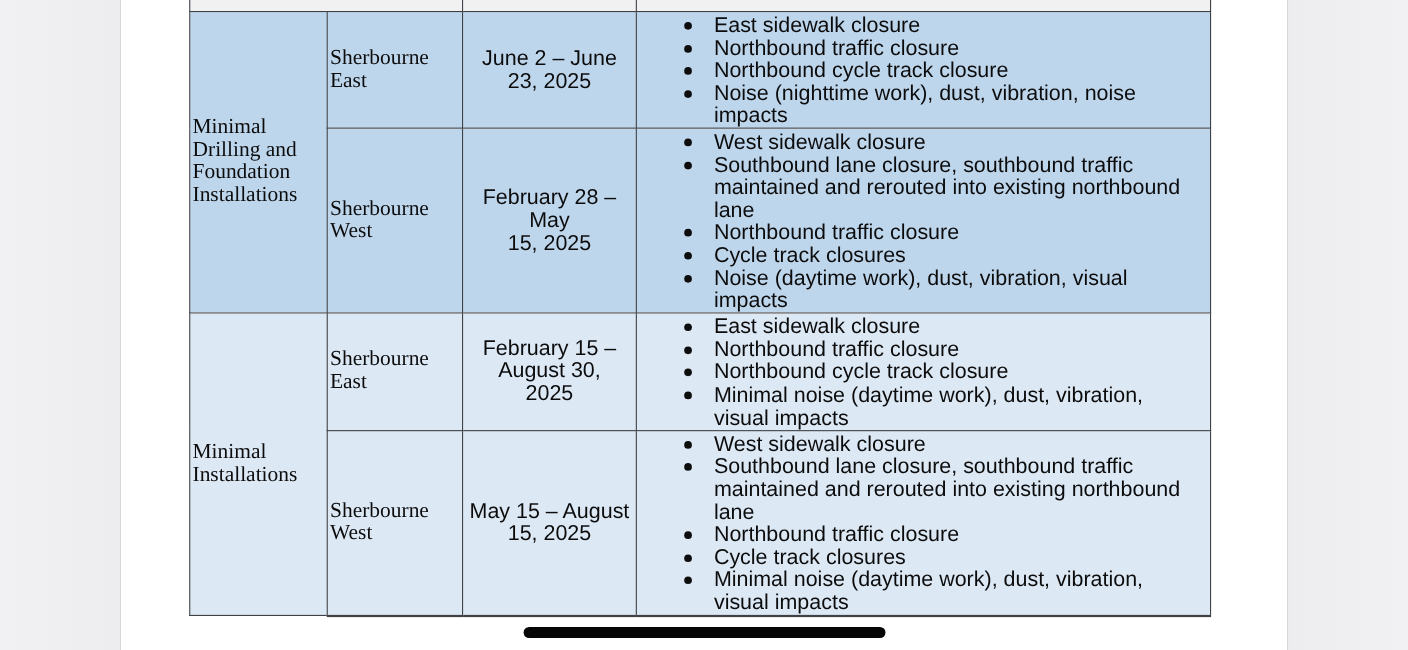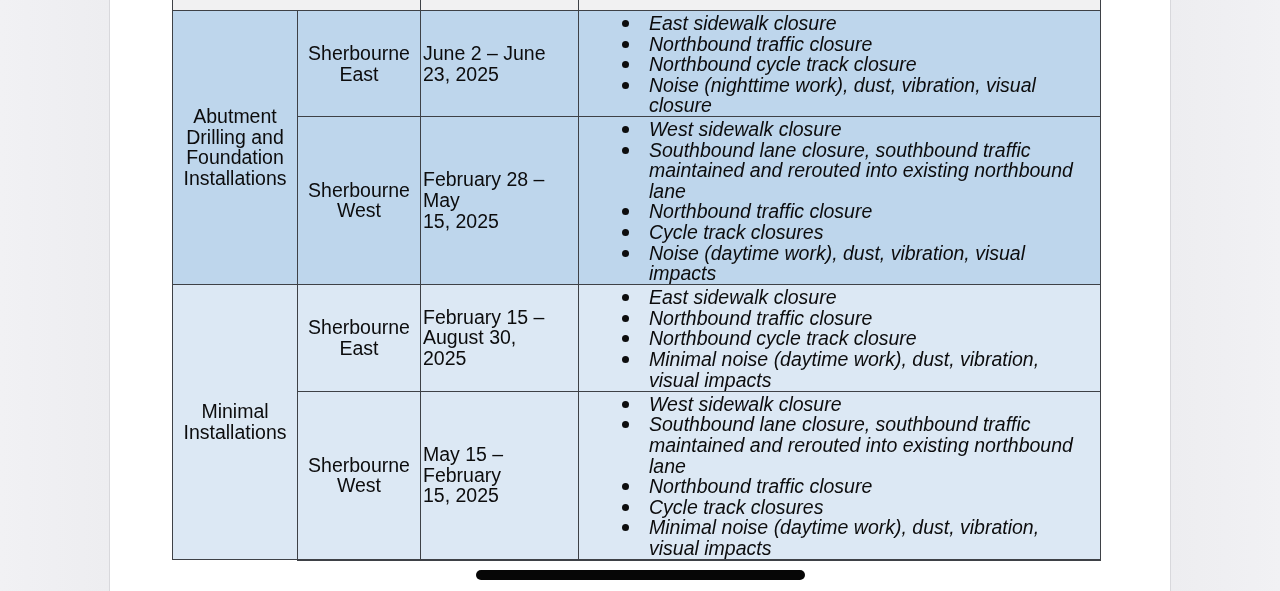--- a/index.html
+++ b/index.html
@@ -32,31 +32,31 @@
   }
   tr.partial-row td { background: #f1f1f2; height: 12px; }
   tr.g1 td { background: #bed6ec; }
   tr.g2 td { background: #dce8f4; }
   tr.row-1 { height: 106px; }
   tr.row-2 { height: 164px; }
   tr.row-3 { height: 107px; }
   tr.row-4 { height: 163px; }
   tr.row-4 td { border-bottom-width: 2.5px; }
   td.activity-cell, td.location-cell {
-    text-align: center; padding: 0 2px;
+    padding: 0 2px; font-family: Liberation Serif, serif;
   }
   td.dates-cell {
-    text-align: left; padding: 0 2px;
+    text-align: center; padding: 0 2px;
     white-space: pre-line;
   }
   td.impacts-cell {
     vertical-align: top;
     padding: 2px 6px 0 0;
   }
-  td.impacts-cell ul { list-style: none; margin: 0; padding: 0; font-style: italic; }
+  td.impacts-cell ul { list-style: none; margin: 0; padding: 0; }
   td.impacts-cell li {
     position: relative;
     padding-left: 70px;
   }
   td.impacts-cell li::before {
     content: "";
     position: absolute; left: 43px; top: 7px;
     width: 7px; height: 7px; border-radius: 50%;
     background: #0d0d0e;
   }
@@ -81,30 +81,30 @@
       <col style="width:522px">
     </colgroup>
     <tbody>
       <tr class="partial-row">
         <td colspan="2"></td>
         <td></td>
         <td></td>
       </tr>
 
       <tr class="g1 row-1">
-        <td class="activity-cell" rowspan="2">Abutment Drilling and Foundation Installations</td>
+        <td class="activity-cell" rowspan="2">Minimal Drilling and Foundation Installations</td>
         <td class="location-cell">Sherbourne East</td>
         <td class="dates-cell">June 2 – June
 23, 2025</td>
         <td class="impacts-cell">
           <ul>
             <li>East sidewalk closure</li>
             <li>Northbound traffic closure</li>
             <li>Northbound cycle track closure</li>
-            <li>Noise (nighttime work), dust, vibration, visual closure</li>
+            <li>Noise (nighttime work), dust, vibration, noise impacts</li>
           </ul>
         </td>
       </tr>
 
       <tr class="g1 row-2">
         <td class="location-cell">Sherbourne West</td>
         <td class="dates-cell">February 28 – May
 15, 2025</td>
         <td class="impacts-cell">
           <ul>
@@ -128,21 +128,21 @@
             <li>East sidewalk closure</li>
             <li>Northbound traffic closure</li>
             <li>Northbound cycle track closure</li>
             <li>Minimal noise (daytime work), dust, vibration, visual impacts</li>
           </ul>
         </td>
       </tr>
 
       <tr class="g2 row-4">
         <td class="location-cell">Sherbourne West</td>
-        <td class="dates-cell">May 15 – February
+        <td class="dates-cell">May 15 – August
 15, 2025</td>
         <td class="impacts-cell">
           <ul>
             <li>West sidewalk closure</li>
             <li>Southbound lane closure, southbound traffic maintained and rerouted into existing northbound lane</li>
             <li>Northbound traffic closure</li>
             <li>Cycle track closures</li>
             <li>Minimal noise (daytime work), dust, vibration, visual impacts</li>
           </ul>
         </td>

